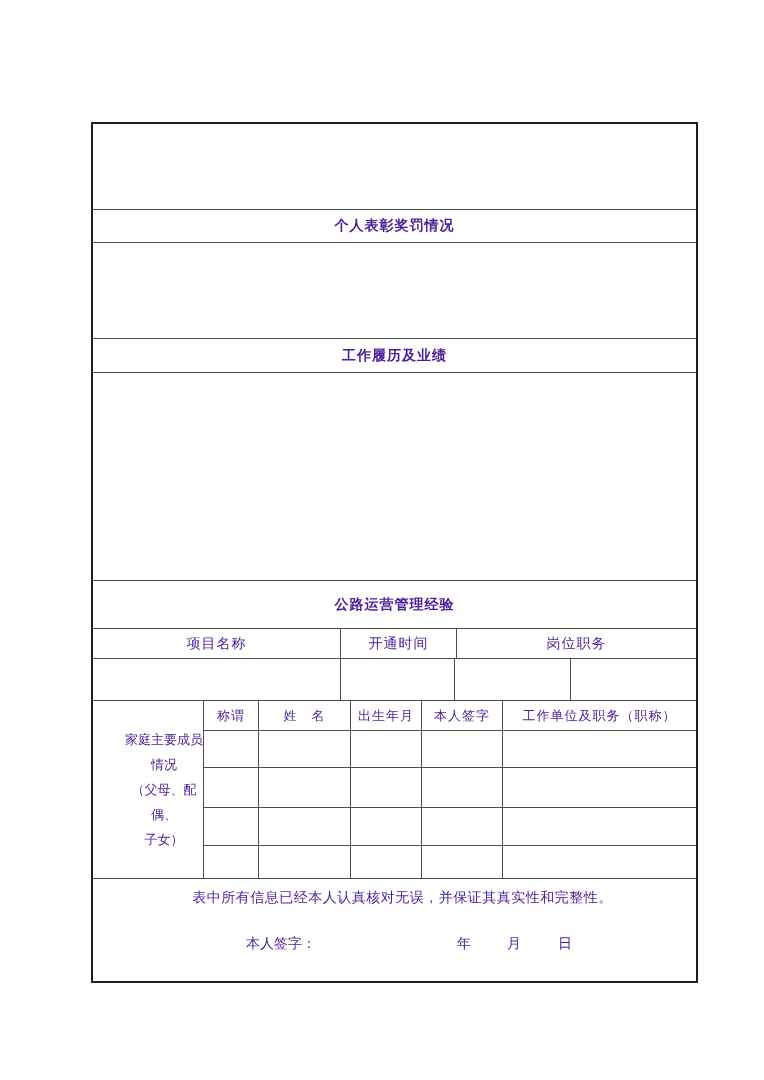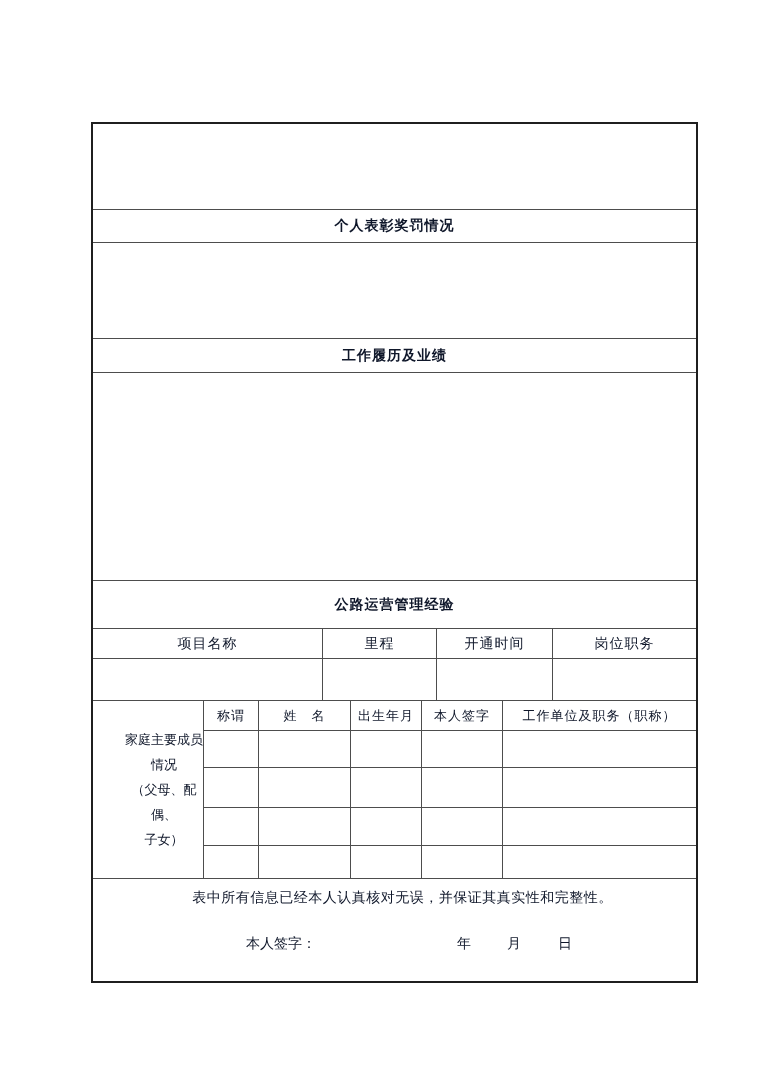--- a/index.html
+++ b/index.html
@@ -6,21 +6,21 @@
     margin: 0;
     padding: 0;
     background: #ffffff;
   }
   .page {
     position: relative;
     width: 764px;
     height: 1080px;
     background: #ffffff;
     font-family: "Liberation Serif", "DejaVu Serif", serif;
-    color: #0f172a;
+    color: #4c1d95;
     overflow: hidden;
   }
   .form-table {
     position: absolute;
     left: 91px;
     top: 122px;
     width: 607px;
     height: 861px;
     border: 2px solid #1f1f1f;
     box-sizing: border-box;
@@ -58,21 +58,21 @@
   .cols-row > .cell {
     box-sizing: border-box;
     border-right: 1px solid #4d4d4d;
     display: flex;
     align-items: center;
     justify-content: center;
     font-size: 14px;
     letter-spacing: 1px;
   }
   .cols-row > .cell:last-child { border-right: none; }
-  .w-proj  { width: 230px; }
+  .w-proj  { width: 248px; }
   .w-mile  { width: 114px; }
   .w-open  { width: 116px; }
   .w-post  { flex: 1; }
 
   .family-row { display: flex; }
   .family-label {
     box-sizing: border-box;
     width: 111px;
     border-right: 1px solid #4d4d4d;
     display: flex;
@@ -153,21 +153,20 @@
     <div class="row h-r4 title-row">
       <span>工作履历及业绩</span>
     </div>
     <div class="row h-r5"></div>
 
     <div class="row h-r6 title-row">
       <span>公路运营管理经验</span>
     </div>
     <div class="row h-r7 cols-row">
       <div class="cell w-proj">项目名称</div>
-      <div class="cell w-mile">里程</div>
       <div class="cell w-open">开通时间</div>
       <div class="cell w-post">岗位职务</div>
     </div>
     <div class="row h-r8 cols-row">
       <div class="cell w-proj"></div>
       <div class="cell w-mile"></div>
       <div class="cell w-open"></div>
       <div class="cell w-post"></div>
     </div>
 

